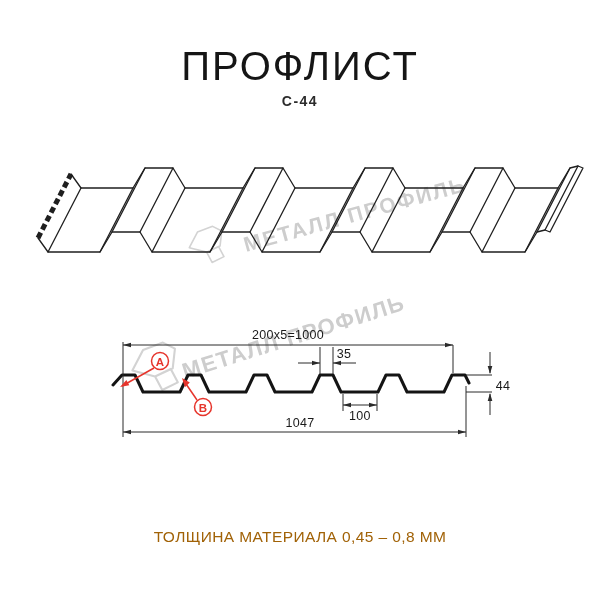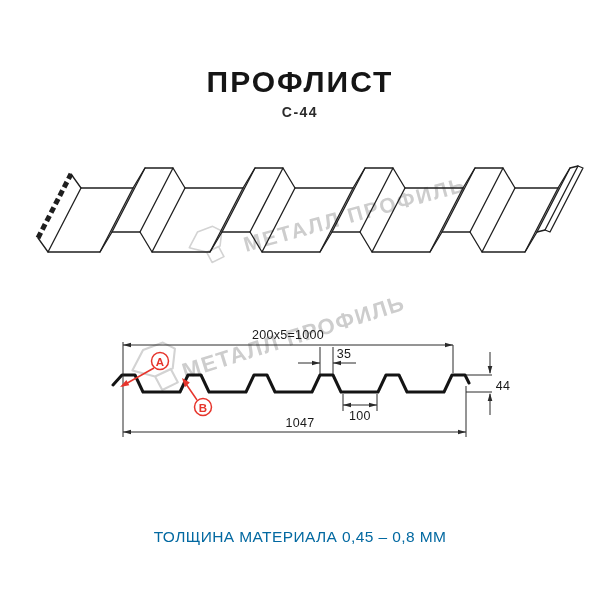--- a/index.html
+++ b/index.html
@@ -1,23 +1,23 @@
 <!DOCTYPE html>
 <html><head>
 <meta charset="utf-8">
 <style>
   html,body{margin:0;padding:0;background:#ffffff;}
   .page{position:relative;width:600px;height:600px;background:#ffffff;overflow:hidden;
         font-family:"Liberation Sans",sans-serif;}
   .hdr{position:absolute;left:0;top:46px;width:600px;text-align:center;}
-  .title{font-size:30px;font-weight:700;letter-spacing:2px;color:#151515;line-height:1;margin-top:21px;}
+  .title{font-size:40px;font-weight:400;letter-spacing:2px;color:#151515;line-height:1;}
   .subtitle{margin-top:7px;font-size:14px;font-weight:600;letter-spacing:1.5px;color:#2b2b2b;}
   .canvas{position:absolute;left:0;top:0;}
   .footer{position:absolute;left:0;top:528px;width:600px;text-align:center;
-          font-size:15.5px;font-weight:500;letter-spacing:0.4px;color:#0369a1;}
+          font-size:15.5px;font-weight:500;letter-spacing:0.4px;color:#a16207;}
   
   .ln3d{stroke:#1f1f1f;stroke-width:1.3;fill:none;stroke-linejoin:round;stroke-linecap:round;}
   .hatch{stroke:#1f1f1f;stroke-width:5;fill:none;stroke-dasharray:6 3.5;}
   .prof{stroke:#141414;stroke-width:3;fill:none;stroke-linejoin:round;stroke-linecap:round;}
   .thin{stroke:#2a2a2a;stroke-width:1;fill:none;}
   .ah{fill:#2a2a2a;stroke:none;}
   .dimtxt{font-size:12.5px;fill:#1a1a1a;letter-spacing:0.3px;text-anchor:middle;}
   .red-ln{stroke:#e6352c;stroke-width:1.5;fill:none;}
   .red-fill{fill:#e6352c;stroke:none;}
   .red-txt{font-size:11.5px;font-weight:700;fill:#e6352c;text-anchor:middle;}

